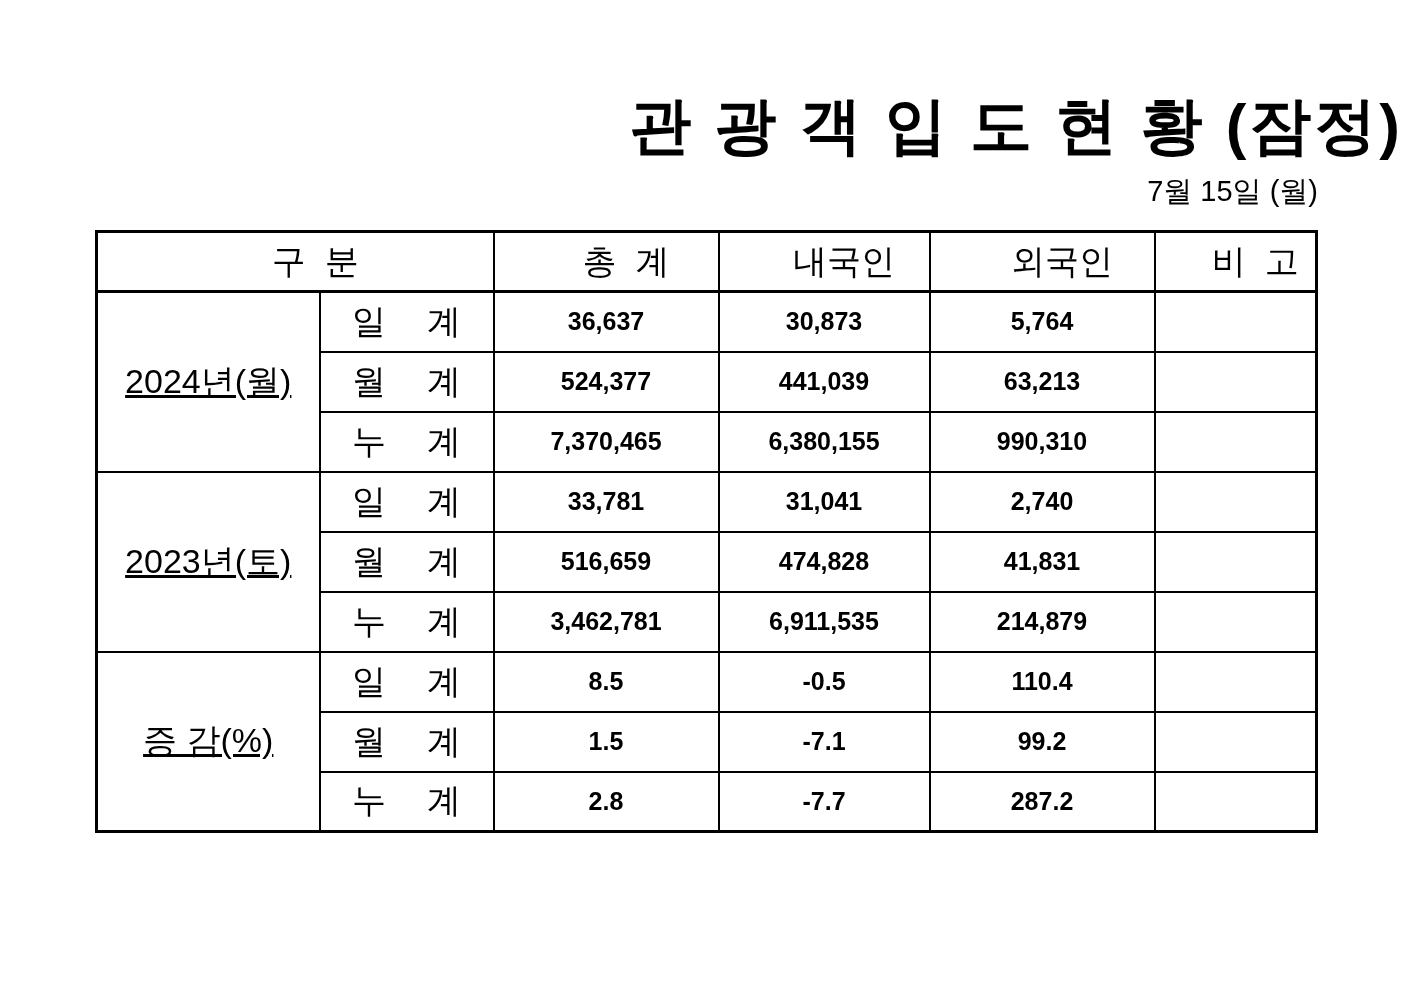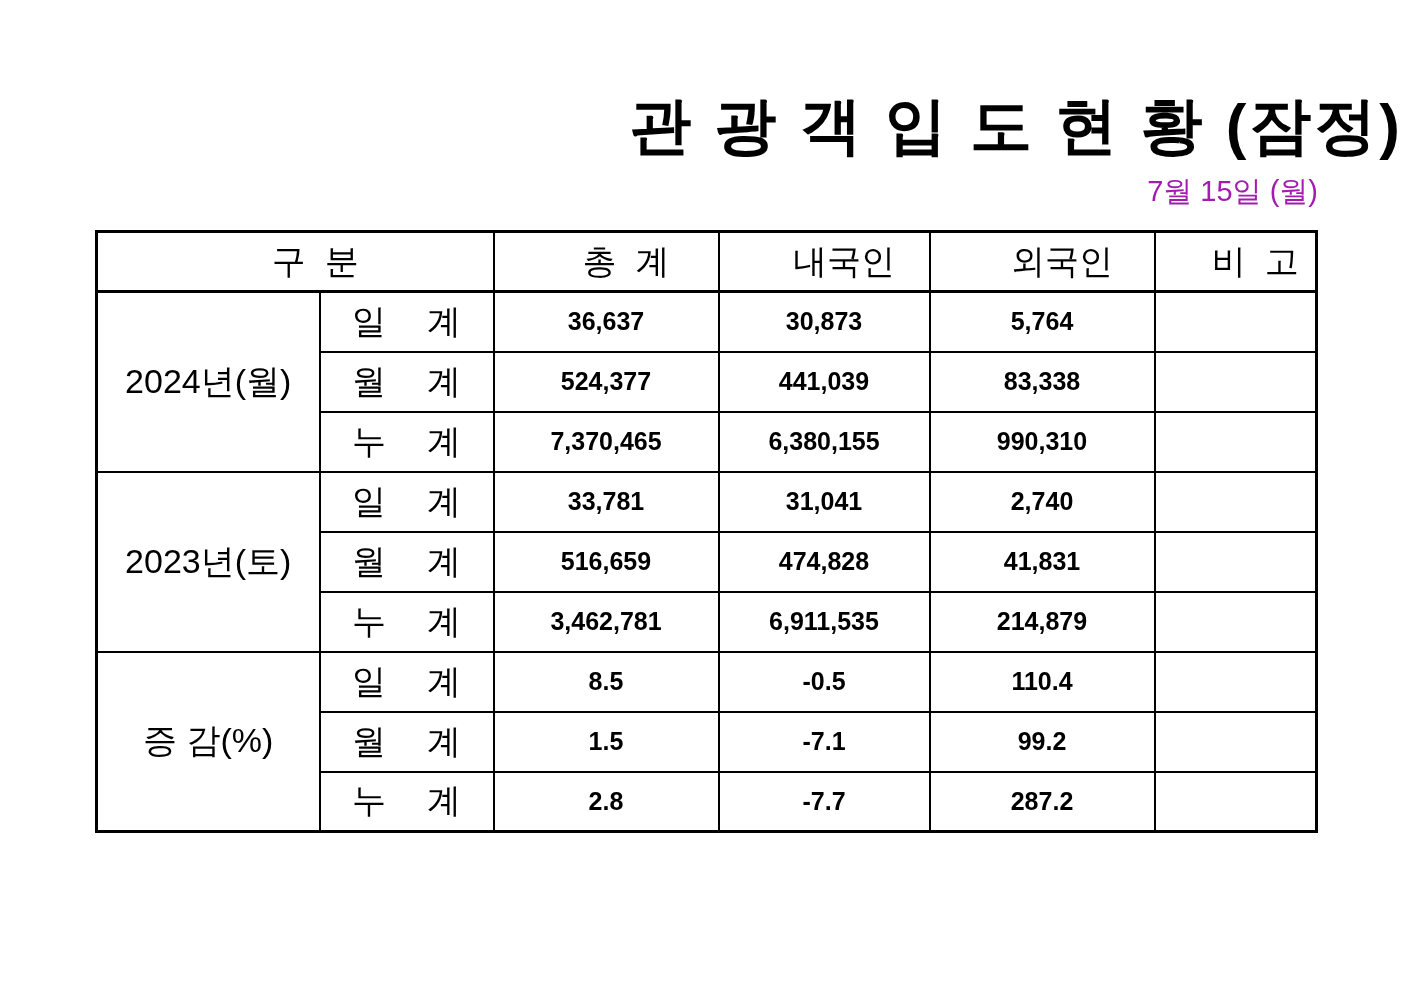--- a/index.html
+++ b/index.html
@@ -30,21 +30,21 @@
   }
   .doc-date {
     position: absolute;
     top: 172px;
     left: 0;
     width: 1318px;
     text-align: right;
     font-size: 29px;
     font-weight: 400;
     white-space: pre;
-    color: #a21caf;
+    color: #000000;
   }
   table.stats {
     position: absolute;
     left: 95px;
     top: 230px;
     width: 1220px;
     border-collapse: collapse;
     table-layout: fixed;
     border: 3px solid #000000;
   }
@@ -58,21 +58,21 @@
     overflow: hidden;
   }
   table.stats thead th {
     height: 60px;
     font-size: 34px;
     font-weight: 400;
     border-bottom: 3px solid #000000;
     padding-left: 40px;
   }
   table.stats tbody tr { height: 60px; }
-  td.group-cell { font-size: 34px; font-weight: 400; }
+  td.group-cell { font-size: 34px; font-weight: 400; text-decoration: underline; }
   td.sub-cell   { font-size: 34px; font-weight: 400; font-family: Liberation Mono, monospace; }
   td.num-cell   { font-size: 25px; font-weight: 700; }
   td.note-cell  { font-size: 25px; }
 </style>
 </head>
 <body>
 
 <div>
 
   <h1 class="doc-title">관 광 객 입 도 현 황 (잠정)</h1>
@@ -104,21 +104,21 @@
         <td class="sub-cell">일  계</td>
         <td class="num-cell">36,637</td>
         <td class="num-cell">30,873</td>
         <td class="num-cell">5,764</td>
         <td class="note-cell"></td>
       </tr>
       <tr>
         <td class="sub-cell">월  계</td>
         <td class="num-cell">524,377</td>
         <td class="num-cell">441,039</td>
-        <td class="num-cell">83,338</td>
+        <td class="num-cell">63,213</td>
         <td class="note-cell"></td>
       </tr>
       <tr>
         <td class="sub-cell">누  계</td>
         <td class="num-cell">7,370,465</td>
         <td class="num-cell">6,380,155</td>
         <td class="num-cell">990,310</td>
         <td class="note-cell"></td>
       </tr>
 

